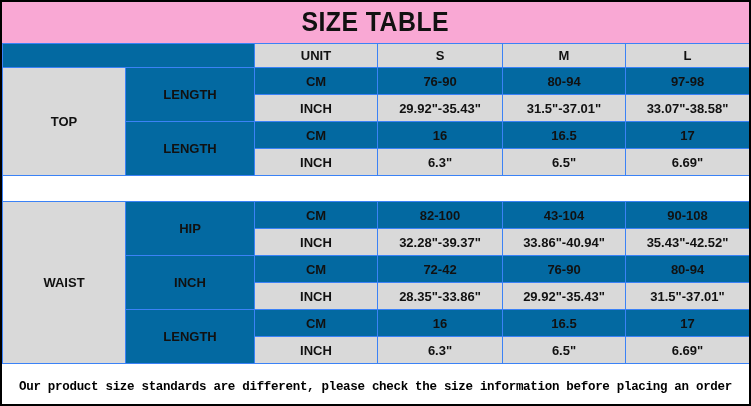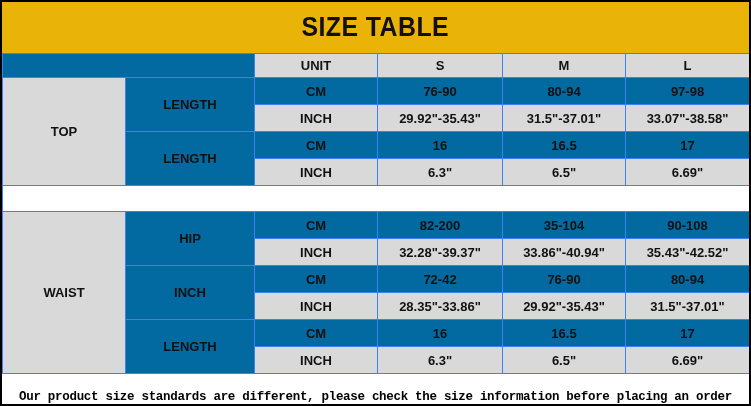--- a/index.html
+++ b/index.html
@@ -6,22 +6,22 @@
   .frame {
     width: 751px;
     height: 406px;
     box-sizing: border-box;
     border: 2px solid #000000;
     background: #ffffff;
     font-family: "Liberation Sans", sans-serif;
     overflow: hidden;
   }
   .title-bar {
-    height: 51px;
-    background: #eab308;
+    height: 41px;
+    background: #f9a8d4;
     display: flex;
     align-items: center;
     justify-content: center;
     font-size: 27px;
     font-weight: 700;
     letter-spacing: 0.5px;
     color: #111111;
     transform-origin: center;
   }
   .title-bar .title-text { display:inline-block; transform: scaleX(0.92); }
@@ -121,22 +121,22 @@
     </tr>
 
     <tr class="gap-row">
       <td colspan="6" class="gap-cell"></td>
     </tr>
 
     <tr class="data-row">
       <td rowspan="6" class="shaded">WAIST</td>
       <td rowspan="2" class="white">HIP</td>
       <td class="white">CM</td>
-      <td class="white">82-200</td>
-      <td class="white">35-104</td>
+      <td class="white">82-100</td>
+      <td class="white">43-104</td>
       <td class="white">90-108</td>
     </tr>
 
     <tr class="data-row">
       <td class="shaded">INCH</td>
       <td class="shaded">32.28"-39.37"</td>
       <td class="shaded">33.86"-40.94"</td>
       <td class="shaded">35.43"-42.52"</td>
     </tr>
 

